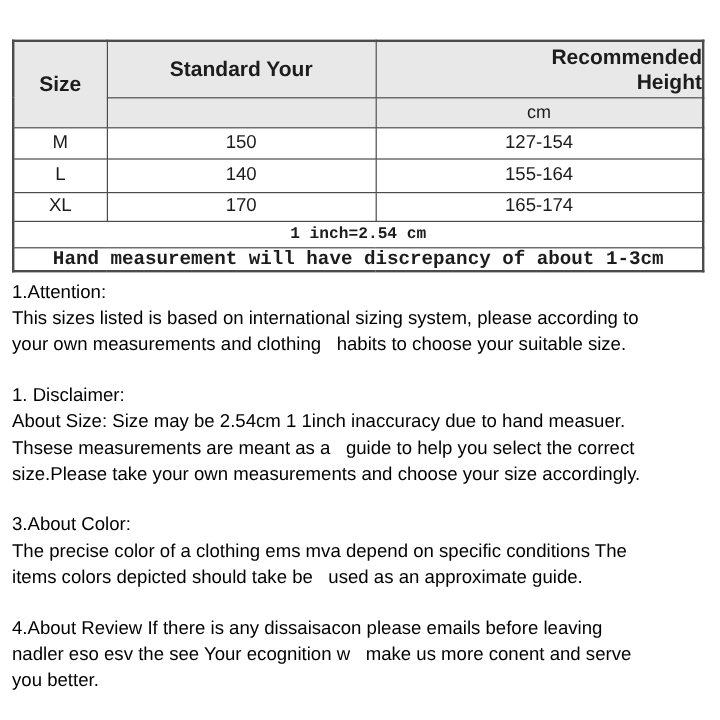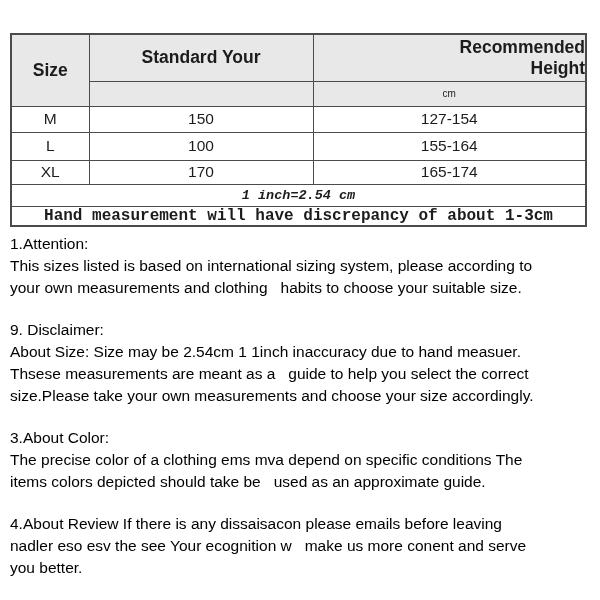--- a/index.html
+++ b/index.html
@@ -40,32 +40,32 @@
     font-weight: bold;
     font-size: 17.5px;
     line-height: 21px;
   }
   .size-table .hdr-multiline {
     white-space: pre-line;
     text-align: right;
   }
   .size-table tr.header-row    { height: 47px; }
   .size-table tr.unit-row      { height: 25px; }
-  .size-table tr.unit-row th   { background: #e8e8e8; font-weight: normal; font-size: 10px; }
+  .size-table tr.unit-row th   { background: #e8e8e8; font-weight: normal; font-size: 15px; }
   .size-table tr.data-row      { font-size: 15.5px; }
   .size-table tr.data-row-m    { height: 26px; }
   .size-table tr.data-row-l    { height: 28px; }
   .size-table tr.data-row-xl   { height: 24px; }
   .size-table tr.note-row td {
     font-family: "Liberation Mono", monospace;
     font-weight: bold;
     white-space: pre;
   }
   .size-table tr.note-row-1    { height: 22px; }
-  .size-table tr.note-row-1 td { font-size: 13.5px; font-style: italic; }
+  .size-table tr.note-row-1 td { font-size: 13.5px; }
   .size-table tr.note-row-2    { height: 19px; }
   .size-table tr.note-row-2 td { font-size: 16px; }
 
   
   .text-sections {
     position: absolute;
     left: 10px;
     top: 233px;
     width: 585px;
   }
@@ -103,21 +103,21 @@
         <th>cm</th>
       </tr>
 
       <tr class="data-row data-row-m">
         <td>M</td>
         <td>150</td>
         <td>127-154</td>
       </tr>
       <tr class="data-row data-row-l">
         <td>L</td>
-        <td>100</td>
+        <td>140</td>
         <td>155-164</td>
       </tr>
       <tr class="data-row data-row-xl">
         <td>XL</td>
         <td>170</td>
         <td>165-174</td>
       </tr>
 
       <tr class="note-row note-row-1">
         <td colspan="3">1 inch=2.54 cm</td>
@@ -130,21 +130,21 @@
 
   <div class="text-sections">
 
     <div class="section">
       <div class="heading">1.Attention:</div>
       <div class="line">This sizes listed is based on international sizing system, please according to</div>
       <div class="line">your own measurements and clothing   habits to choose your suitable size.</div>
     </div>
 
     <div class="section">
-      <div class="heading">9. Disclaimer:</div>
+      <div class="heading">1. Disclaimer:</div>
       <div class="line">About Size: Size may be 2.54cm 1 1inch inaccuracy due to hand measuer.</div>
       <div class="line">Thsese measurements are meant as a   guide to help you select the correct</div>
       <div class="line">size.Please take your own measurements and choose your size accordingly.</div>
     </div>
 
     <div class="section">
       <div class="heading">3.About Color:</div>
       <div class="line">The precise color of a clothing ems mva depend on specific conditions The</div>
       <div class="line">items colors depicted should take be   used as an approximate guide.</div>
     </div>

